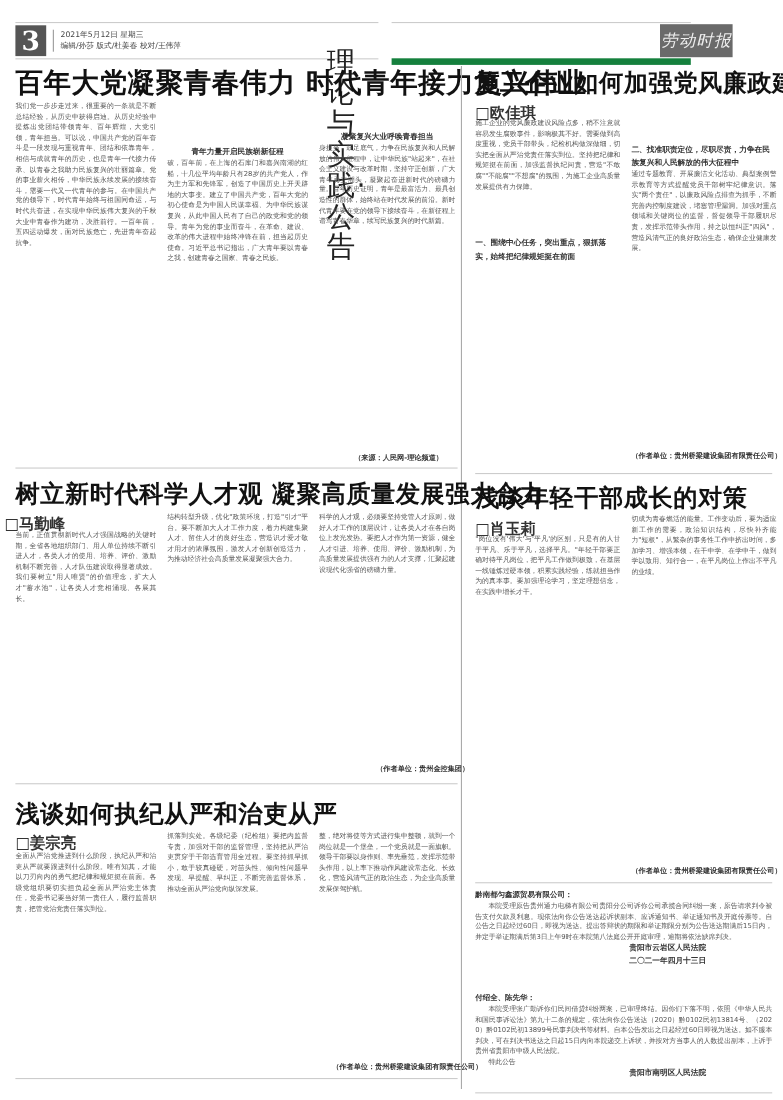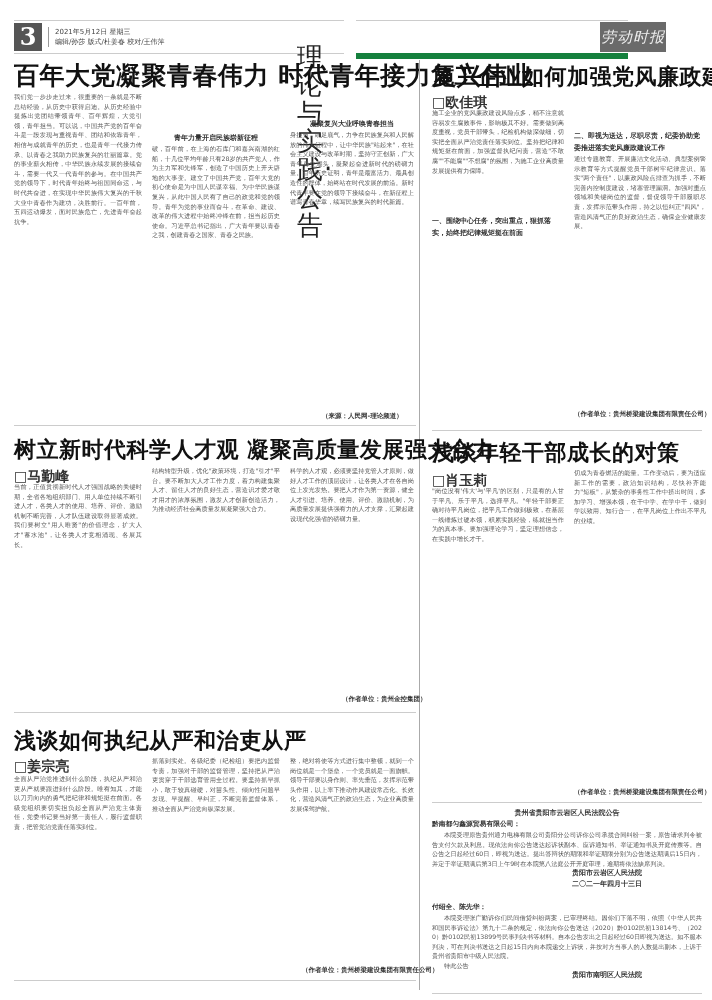--- a/index.html
+++ b/index.html
@@ -57,28 +57,28 @@
 
 <div class="vr" style="left:419px;top:60px;height:930px;"></div>
 
 <h2 class="abs h-mid" style="left:432px;top:62px;">施工企业如何加强党风廉政建设</h2>
 <div class="abs byline" style="left:432px;top:94px;">□欧佳琪</div>
 <div class="col" style="left:432px;top:108px;width:132px;height:282px;">
   <div>施工企业的党风廉政建设风险点多，稍不注意就容易发生腐败事件，影响极其不好。需要做到高度重视，党员干部带头，纪检机构做深做细，切实把全面从严治党责任落实到位。坚持把纪律和规矩挺在前面，加强监督执纪问责，营造"不敢腐""不能腐""不想腐"的氛围，为施工企业高质量发展提供有力保障。</div>
   <div class="subhead" style="text-align:left">一、围绕中心任务，突出重点，狠抓落实，始终把纪律规矩挺在前面</div>
 </div>
 <div class="col" style="left:574px;top:90px;width:132px;height:300px;">
-  <div class="subhead" style="text-align:left">二、即视为送达，尽职尽责，纪委协助党委推进落实党风廉政建设工作</div>
+  <div class="subhead" style="text-align:left">二、找准职责定位，尽职尽责，力争在民族复兴和人民解放的伟大征程中</div>
   <div>通过专题教育、开展廉洁文化活动、典型案例警示教育等方式提醒党员干部树牢纪律意识。落实"两个责任"，以廉政风险点排查为抓手，不断完善内控制度建设，堵塞管理漏洞。加强对重点领域和关键岗位的监督，督促领导干部履职尽责，发挥示范带头作用，持之以恒纠正"四风"，营造风清气正的良好政治生态，确保企业健康发展。</div>
 </div>
 <div class="credit" style="left:574px;top:410px;">（作者单位：贵州桥梁建设集团有限责任公司）</div>
 <div class="hr" style="left:432px;top:430px;width:270px;"></div>
 
 <h2 class="abs h-mid" style="left:14px;top:435px;">树立新时代科学人才观  凝聚高质量发展强大合力</h2>
-<div class="abs byline" style="left:14px;top:468px;">□马勤峰</div>
+<div class="abs byline" style="left:4px;top:468px;">□马勤峰</div>
 <div class="col" style="left:14px;top:482px;width:128px;height:205px;">
   <div>当前，正值贯彻新时代人才强国战略的关键时期，全省各地组织部门、用人单位持续不断引进人才，各类人才的使用、培养、评价、激励机制不断完善，人才队伍建设取得显著成效。我们要树立"用人唯贤"的价值理念，扩大人才"蓄水池"，让各类人才竞相涌现、各展其长。</div>
 </div>
 <div class="col" style="left:152px;top:466px;width:128px;height:220px;">
   <div>结构转型升级，优化"政策环境，打造"引才"平台。要不断加大人才工作力度，着力构建集聚人才、留住人才的良好生态，营造识才爱才敬才用才的浓厚氛围，激发人才创新创造活力，为推动经济社会高质量发展凝聚强大合力。</div>
 </div>
 <div class="col" style="left:290px;top:466px;width:124px;height:220px;">
   <div>科学的人才观，必须要坚持党管人才原则，做好人才工作的顶层设计，让各类人才在各自岗位上发光发热。要把人才作为第一资源，健全人才引进、培养、使用、评价、激励机制，为高质量发展提供强有力的人才支撑，汇聚起建设现代化强省的磅礴力量。</div>
 </div>
 <div class="credit" style="left:342px;top:695px;">（作者单位：贵州金控集团）</div>
@@ -103,21 +103,20 @@
 <div class="col" style="left:152px;top:756px;width:128px;height:222px;">
   <div>抓落到实处。各级纪委（纪检组）要把内监督专责，加强对干部的监督管理，坚持把从严治吏贯穿于干部选育管用全过程。要坚持抓早抓小，敢于较真碰硬，对苗头性、倾向性问题早发现、早提醒、早纠正，不断完善监督体系，推动全面从严治党向纵深发展。</div>
 </div>
 <div class="col" style="left:290px;top:756px;width:124px;height:205px;">
   <div>整，绝对将使等方式进行集中整顿，就到一个岗位就是一个堡垒，一个党员就是一面旗帜。领导干部要以身作则、率先垂范，发挥示范带头作用，以上率下推动作风建设常态化、长效化，营造风清气正的政治生态，为企业高质量发展保驾护航。</div>
 </div>
 <div class="credit" style="left:302px;top:966px;">（作者单位：贵州桥梁建设集团有限责任公司）</div>
 <div class="hr" style="left:14px;top:980px;width:402px;"></div>
 
 <div class="abs" style="left:432px;top:808px;width:270px;">
-  <div class="notice-title">贵州省贵阳市云岩区人民法院公告</div>
   <div class="notice-to">黔南都匀鑫源贸易有限公司：</div>
   <div class="notice-body" style="text-indent:12px;">本院受理原告贵州通力电梯有限公司贵阳分公司诉你公司承揽合同纠纷一案，原告请求判令被告支付欠款及利息。现依法向你公告送达起诉状副本、应诉通知书、举证通知书及开庭传票等。自公告之日起经过60日，即视为送达。提出答辩状的期限和举证期限分别为公告送达期满后15日内，并定于举证期满后第3日上午9时在本院第八法庭公开开庭审理，逾期将依法缺席判决。</div>
   <div class="notice-sign">贵阳市云岩区人民法院</div>
   <div class="notice-sign">二〇二一年四月十三日</div>
 </div>
 <div class="abs" style="left:432px;top:902px;width:270px;height:90px;overflow:hidden;">
   <div class="notice-to">付绍全、陈先华：</div>
   <div class="notice-body" style="text-indent:12px;">本院受理张广勤诉你们民间借贷纠纷两案，已审理终结。因你们下落不明，依照《中华人民共和国民事诉讼法》第九十二条的规定，依法向你公告送达（2020）黔0102民初13814号、（2020）黔0102民初13899号民事判决书等材料。自本公告发出之日起经过60日即视为送达。如不服本判决，可在判决书送达之日起15日内向本院递交上诉状，并按对方当事人的人数提出副本，上诉于贵州省贵阳市中级人民法院。</div>
   <div class="notice-body" style="text-indent:12px;">特此公告</div>
   <div class="notice-sign">贵阳市南明区人民法院</div>

